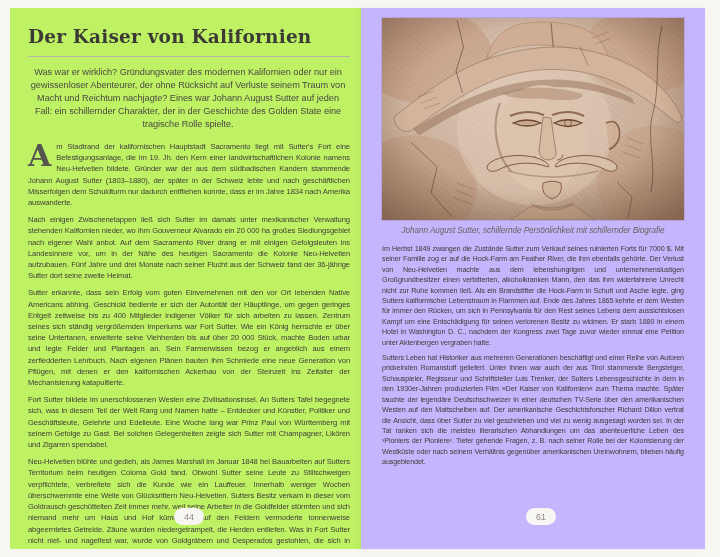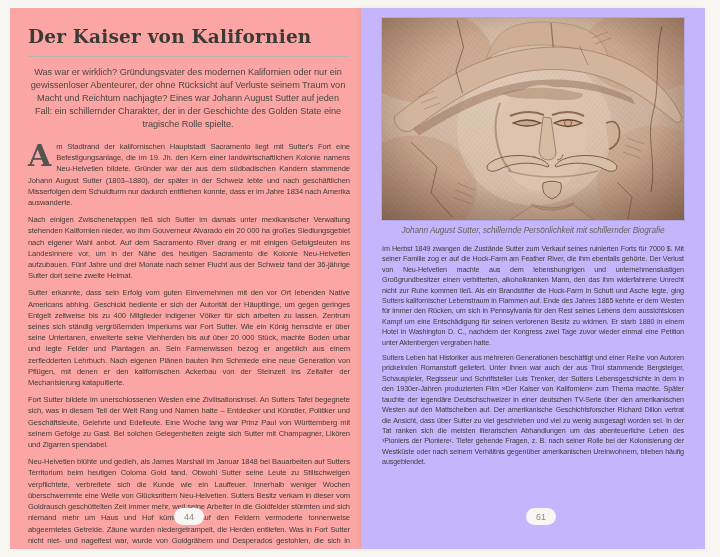--- a/index.html
+++ b/index.html
@@ -11,21 +11,21 @@
     overflow:hidden;
   }
   .spread{position:absolute;inset:0;}
   .page{
     position:absolute;top:8px;height:541px;
     box-sizing:border-box;
     overflow:hidden;
   }
   .page-left{
     left:10px;width:353px;
-    background:#fca5a5;
+    background:#bef264;
     padding:12px 13px 0 18px;
   }
   .page-right{
     left:361px;width:344px;
     background:#c4b5fd;
     padding:10px 21px 0 21px;
     box-shadow:-2px 0 5px rgba(80,70,55,0.06);
   }
   h1.title{
     margin:6px 0 0 0;

